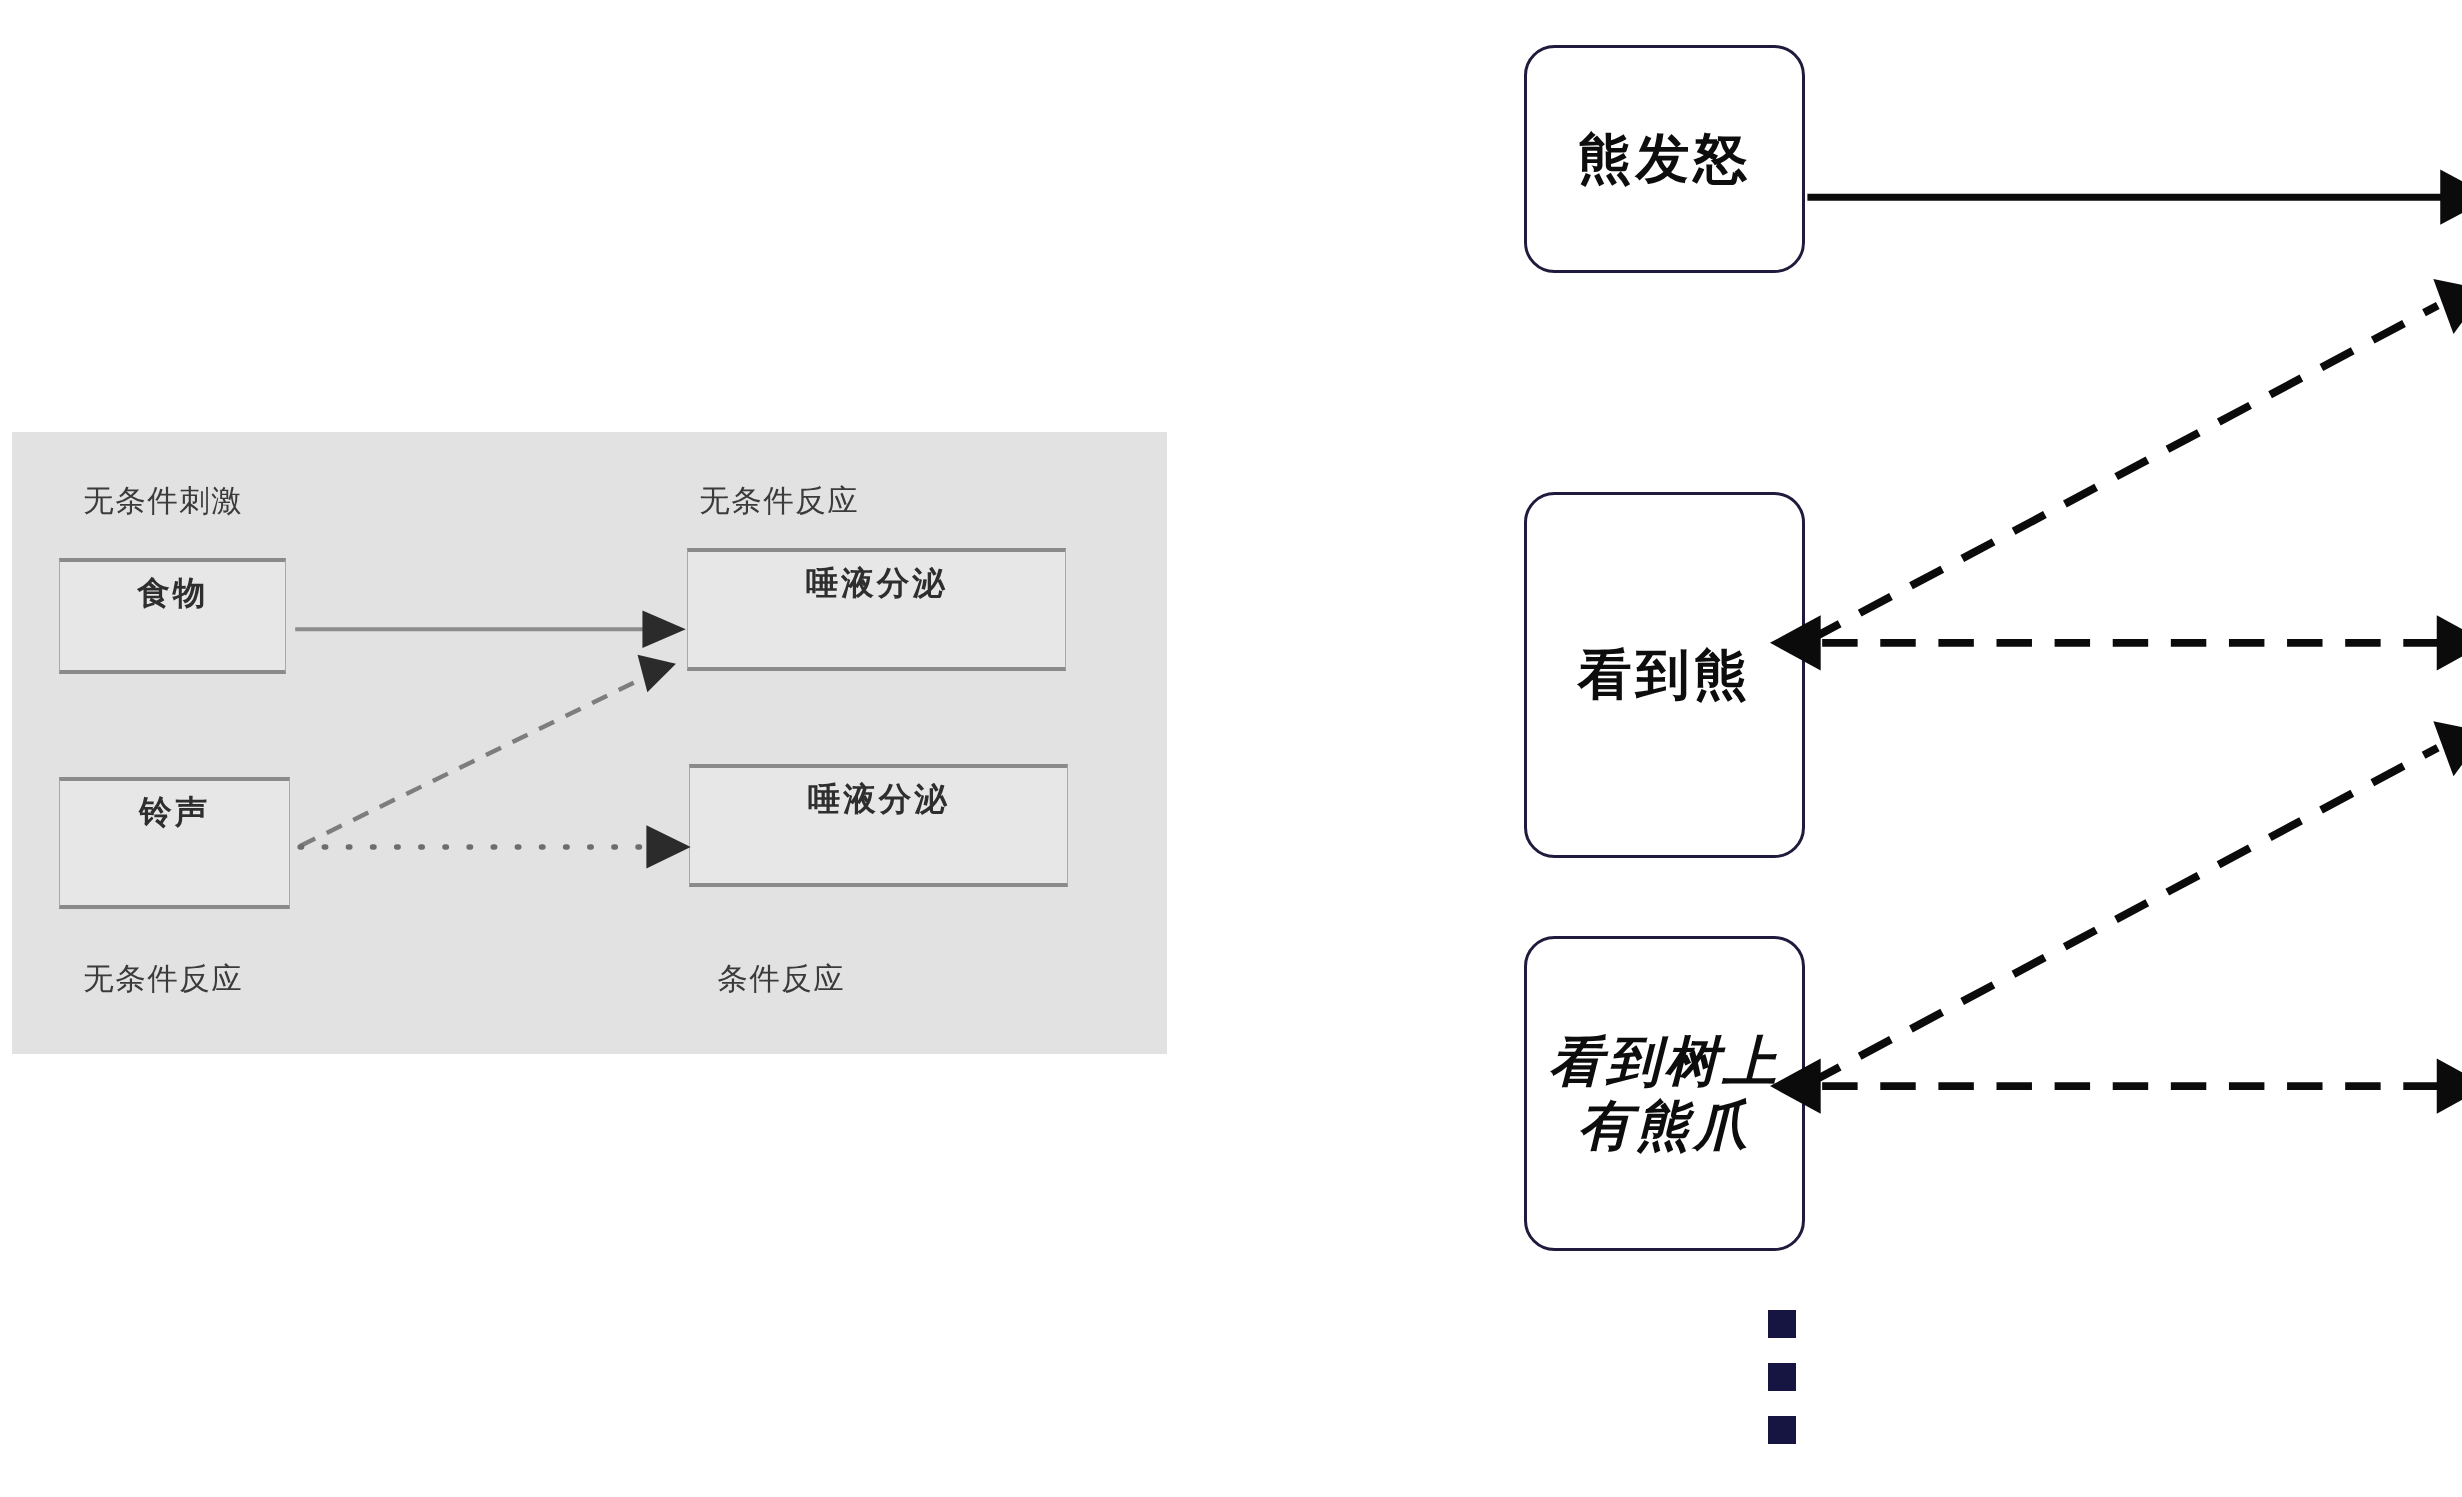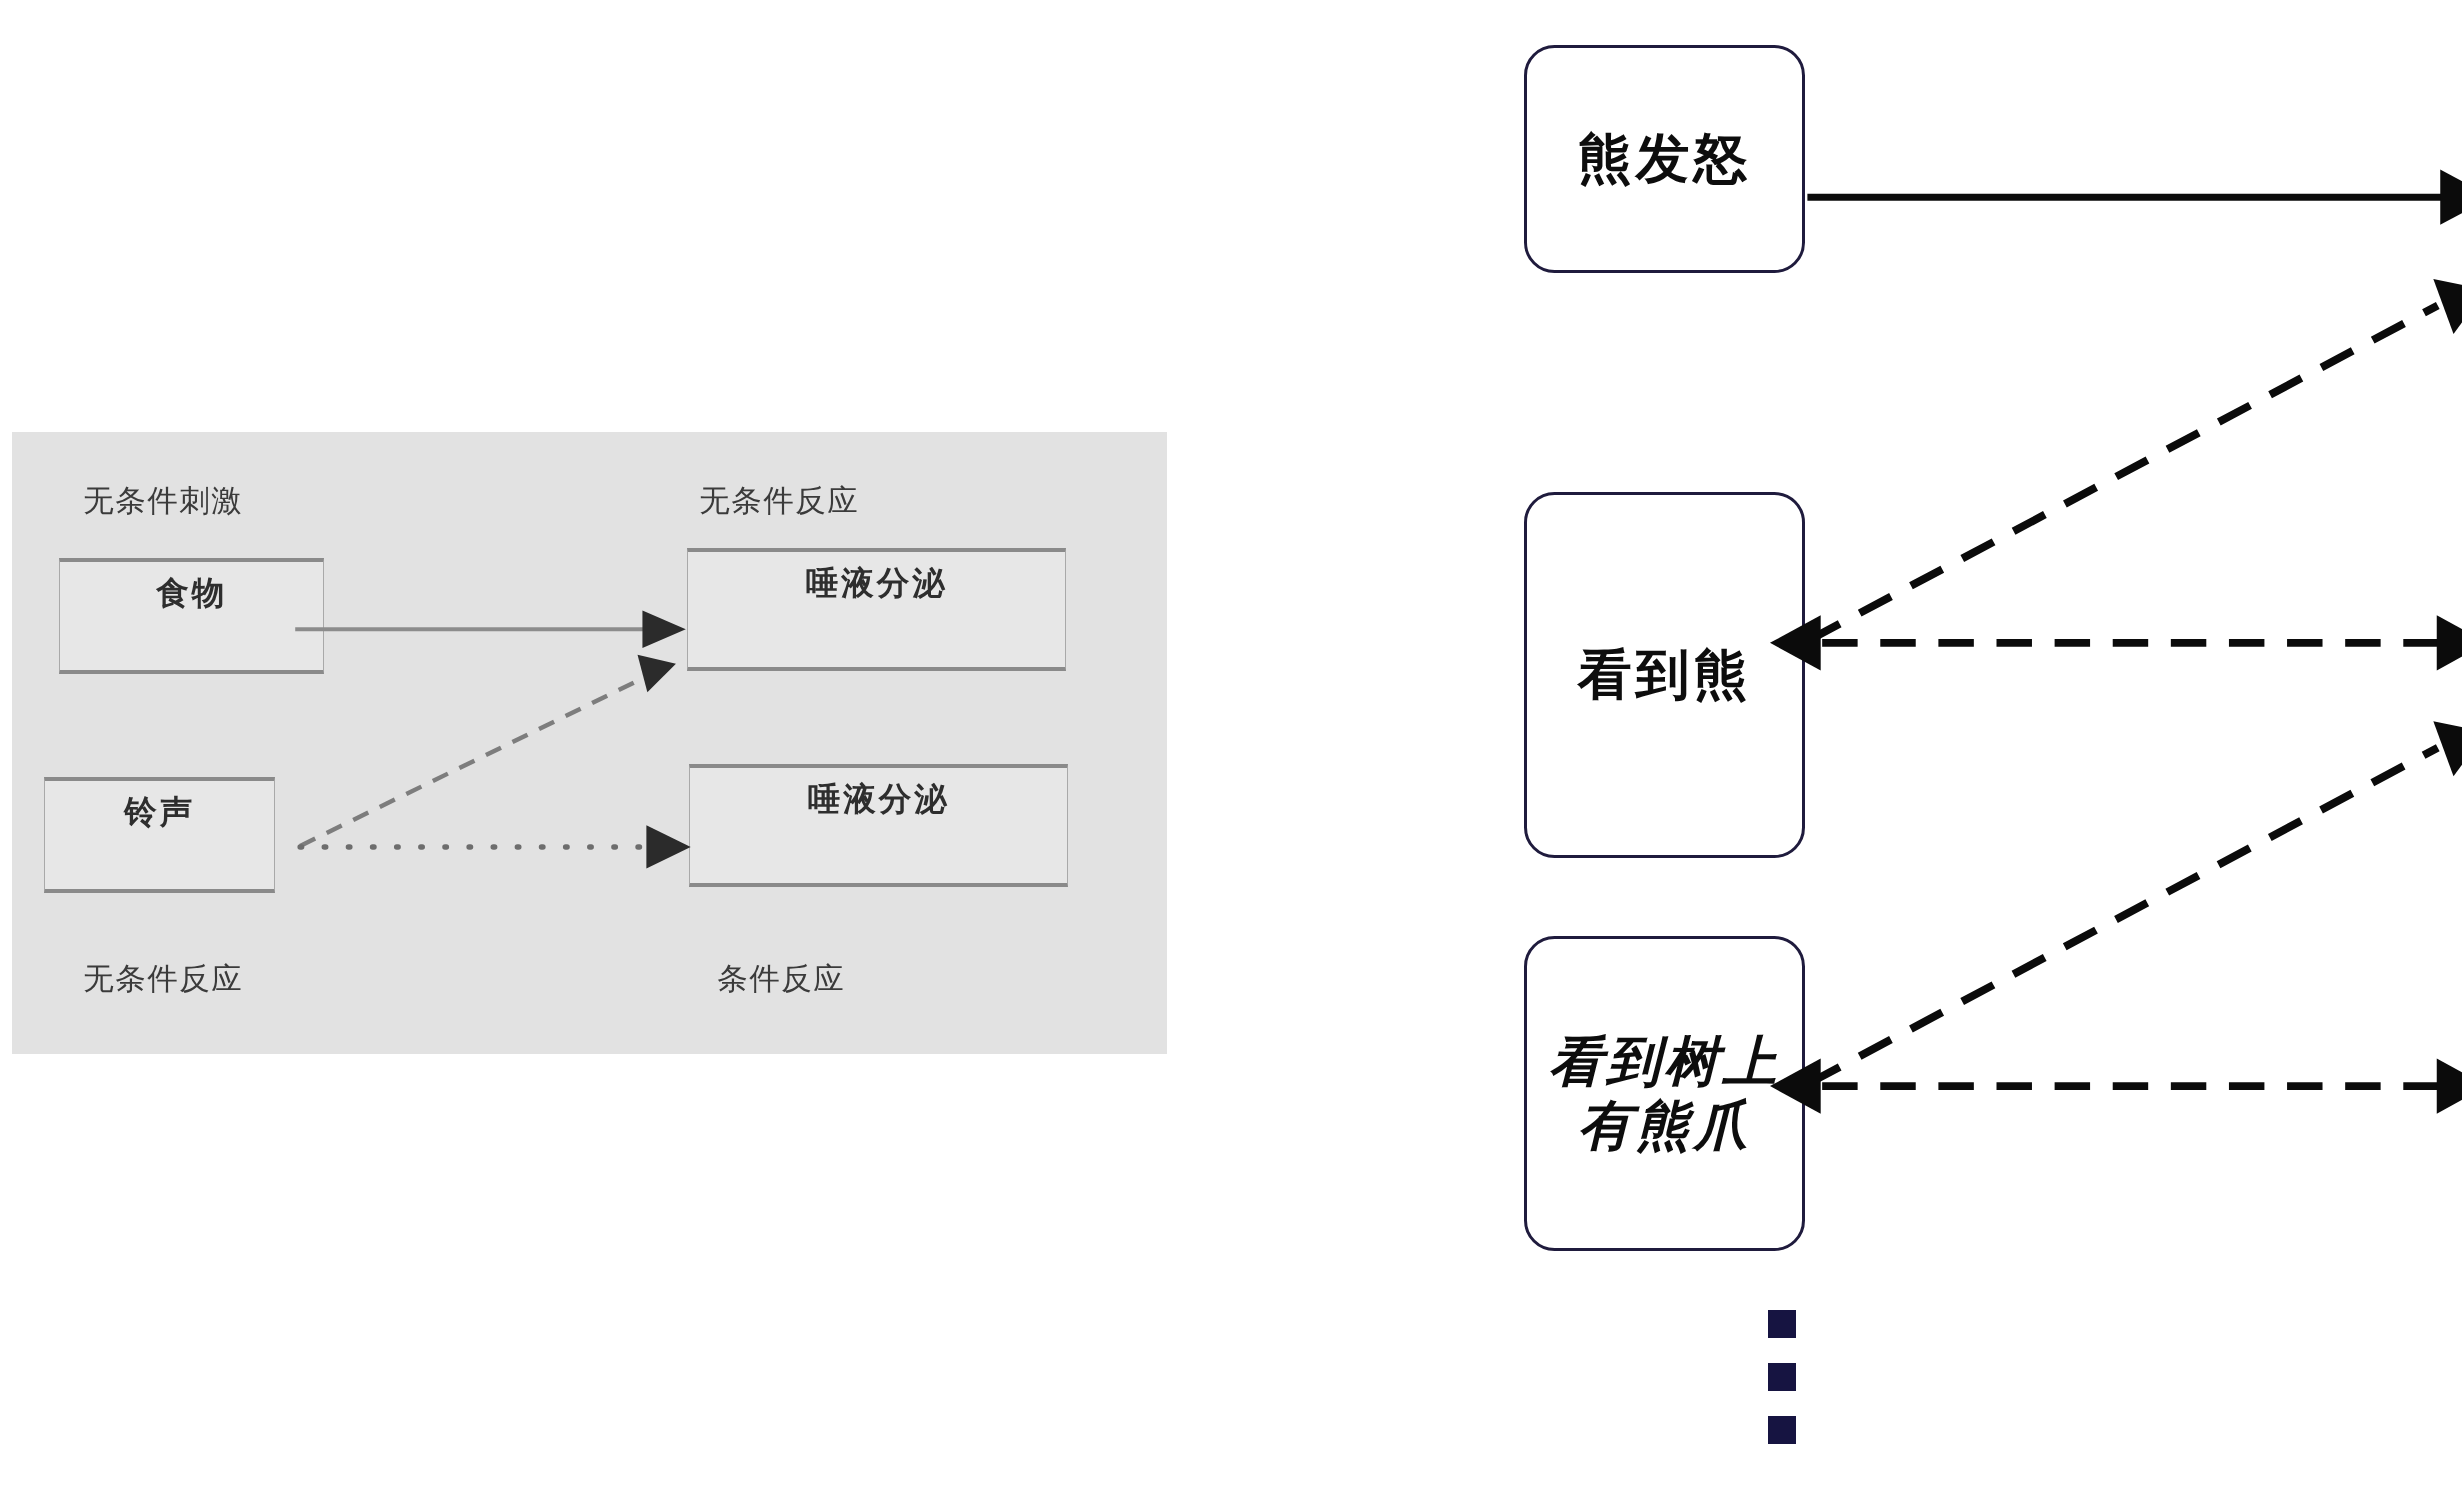--- a/index.html
+++ b/index.html
@@ -31,22 +31,22 @@
     border-top:4.9px solid #8a8a8a;
     border-bottom:4.9px solid #8a8a8a;
     box-sizing:border-box;
   }
   .pv-box-label{
     position:absolute;left:0;right:0;top:9.8px;text-align:center;
     color:#2e2e2e;font-size:32.5px;font-weight:700;letter-spacing:3px;
     white-space:nowrap;
     font-family:"DejaVu Sans","Liberation Sans",sans-serif;
   }
-  #pv-food    {left:47px; top:126px; width:265px;height:116px;}
-  #pv-bell    {left:32px; top:345px; width:231px;height:116px;}
+  #pv-food    {left:47px; top:126px; width:227px;height:116px;}
+  #pv-bell    {left:47px; top:345px; width:231px;height:132px;}
   #pv-saliva1 {left:675px;top:116px; width:379px;height:123px;}
   #pv-saliva2 {left:677px;top:332px; width:379px;height:123px;}
 
   #pv-svg{position:absolute;left:0;top:0;width:1155px;height:622px;overflow:visible;}
 
   
   .rl-box{
     position:absolute;background:#ffffff;box-sizing:border-box;
     border-radius:30.5px;
     display:flex;align-items:center;justify-content:center;

